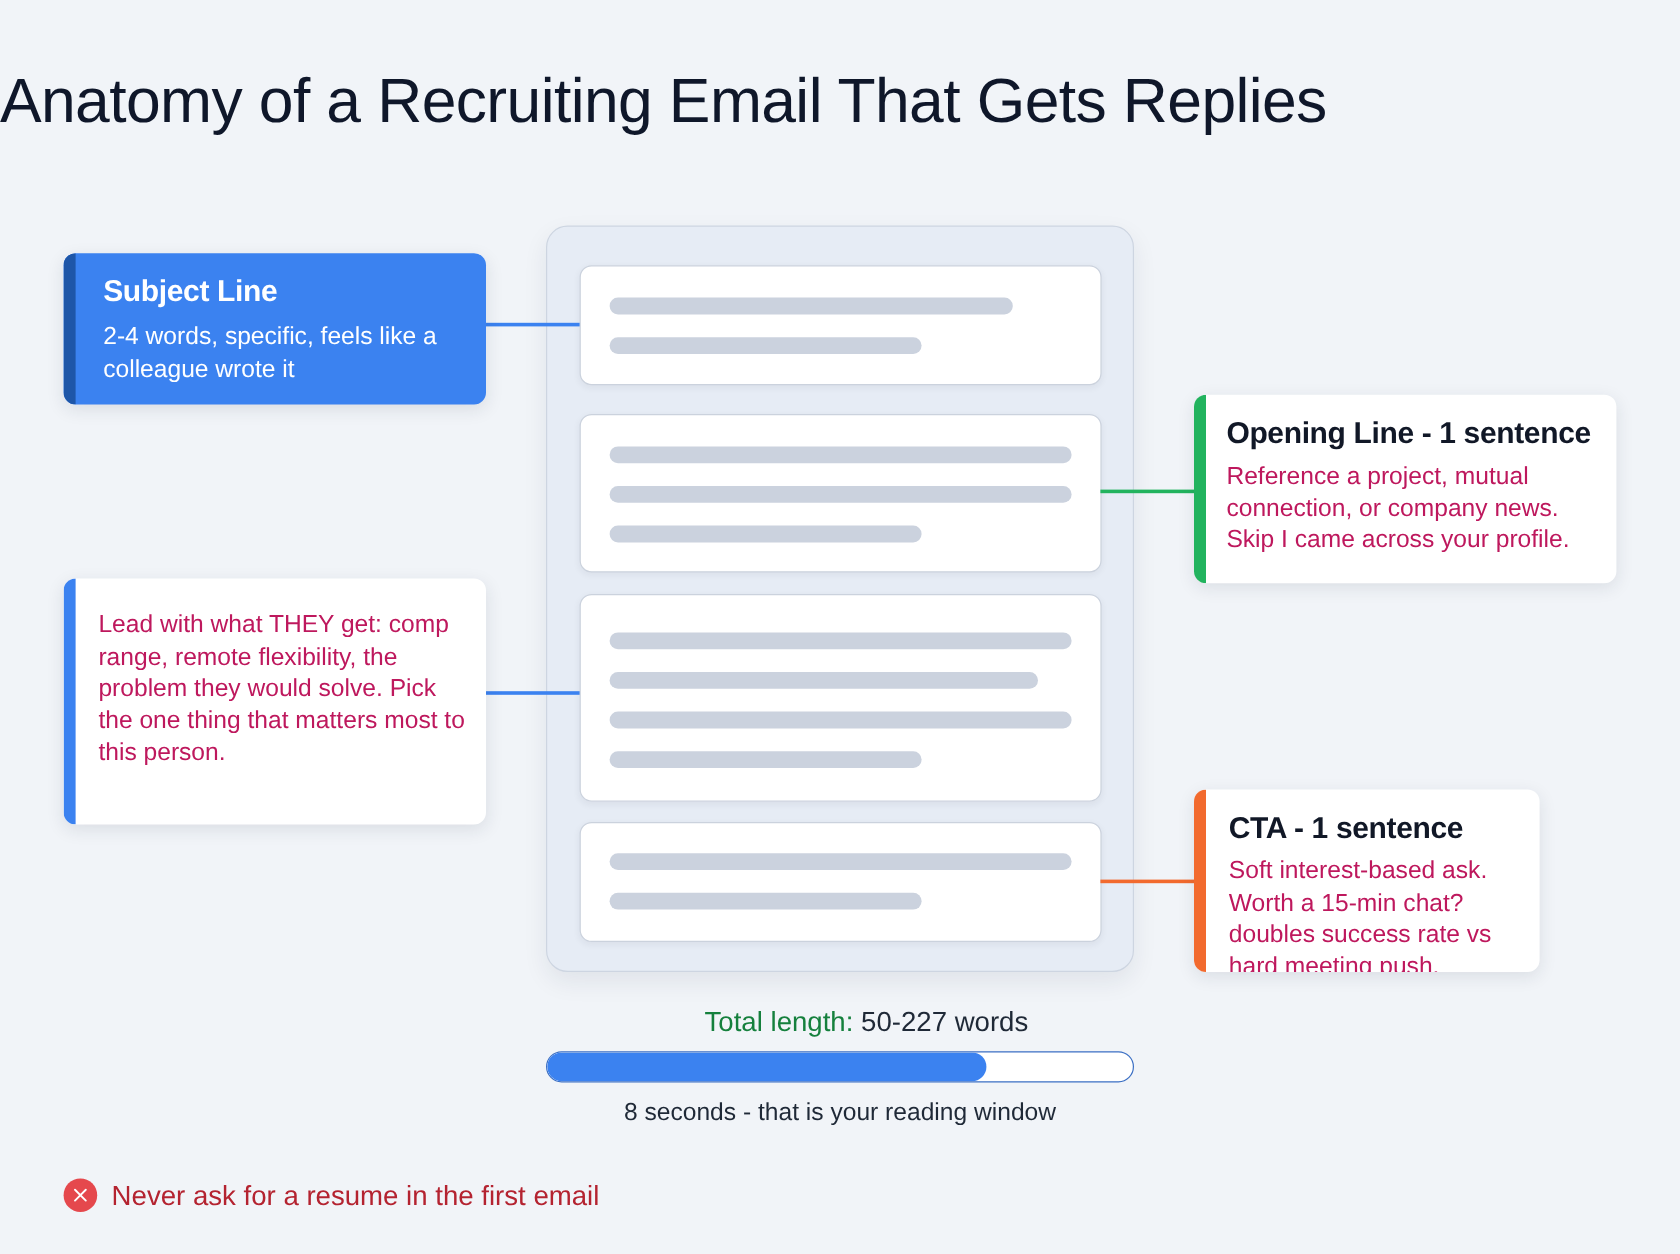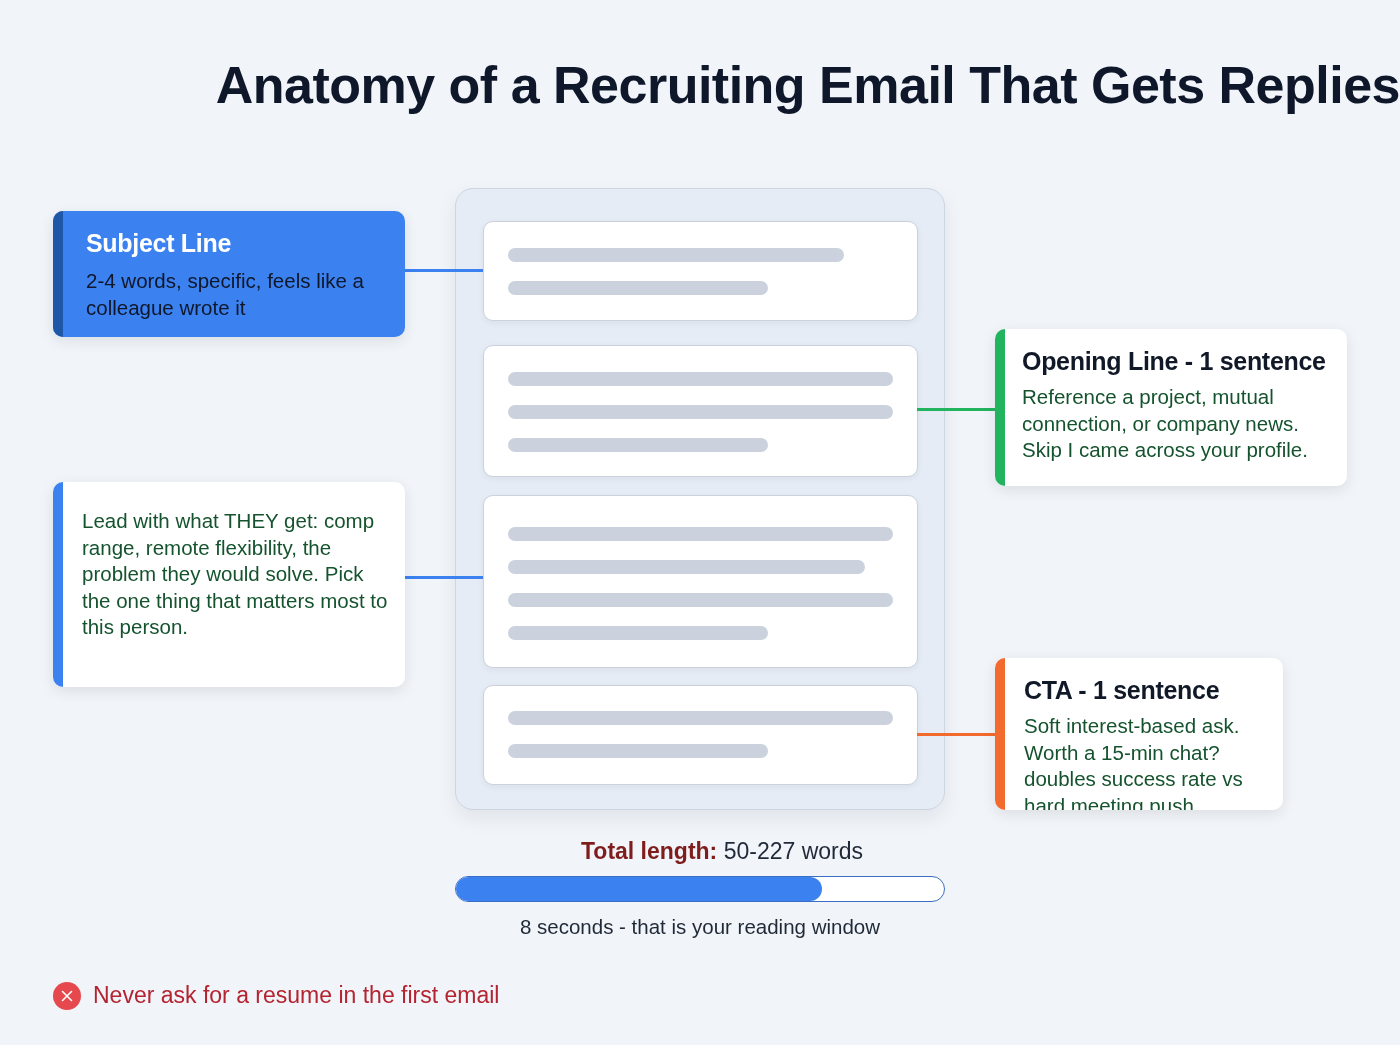--- a/index.html
+++ b/index.html
@@ -8,23 +8,23 @@
       background: #f1f4f8;
       font-family: "Liberation Sans", sans-serif;
       color: #111827;
       position: relative;
       overflow: hidden;
     }
     .title {
       position: absolute;
       left: 0; top: 55px;
       width: 1400px;
-      text-align: right;
+      text-align: left;
       font-family: "Liberation Sans", sans-serif;
-      font-weight: 700;
+      font-weight: 400;
       font-size: 52px;
       letter-spacing: -0.5px;
       color: #0f172a;
     }
 
     
     .email-frame {
       position: absolute;
       left: 455px; top: 188px;
       width: 490px; height: 622px;
@@ -71,33 +71,33 @@
     .callout .heading {
       font-weight: 700;
       font-size: 25px;
       color: #111827;
       letter-spacing: -0.3px;
       white-space: nowrap;
     }
     .callout .desc {
       font-size: 20.5px;
       line-height: 26.5px;
-      color: #14532d;
+      color: #be185d;
       margin-top: 8px;
     }
 
     .subject {
       left: 53px; top: 211px;
       width: 352px; height: 126px;
       background: #3b82f0;
       padding: 18px 20px 2px 33px;
     }
     .subject .bar { background: #1e56a8; }
     .subject .heading { color: #ffffff; }
-    .subject .desc { color: #0f172a; margin-top: 10px; }
+    .subject .desc { color: #ffffff; margin-top: 10px; }
 
     .opening {
       left: 995px; top: 329px;
       width: 352px; height: 157px;
       background: #ffffff;
       padding: 18px 10px 16px 27px;
     }
     .opening .bar { background: #22b35e; }
 
     .body-box {
@@ -118,21 +118,21 @@
 
     
     .total {
       position: absolute;
       left: 455px; top: 838px;
       width: 490px;
       text-align: center;
       font-size: 23px;
       color: #1f2937;
     }
-    .total b { font-weight: 700; color: #7f1d1d; margin-left: 44px; }
+    .total b { font-weight: 400; color: #15803d; margin-left: 44px; }
     .progress {
       position: absolute;
       left: 455px; top: 876px;
       width: 490px; height: 26px;
       border: 1.5px solid #3b6fc4;
       border-radius: 13px;
       background: #ffffff;
       overflow: hidden;
     }
     .progress-fill {
@@ -147,20 +147,21 @@
       text-align: center;
       font-size: 20.5px;
       color: #1f2937;
     }
 
     
     .warning {
       position: absolute;
       left: 53px; top: 982px;
       display: flex;
+      align-items: center;
       gap: 12px;
     }
     .warn-icon {
       width: 28px; height: 28px;
       border-radius: 50%;
       background: #e5484d;
       display: flex; align-items: center; justify-content: center;
     }
     .warn-text {
       font-size: 23px;

